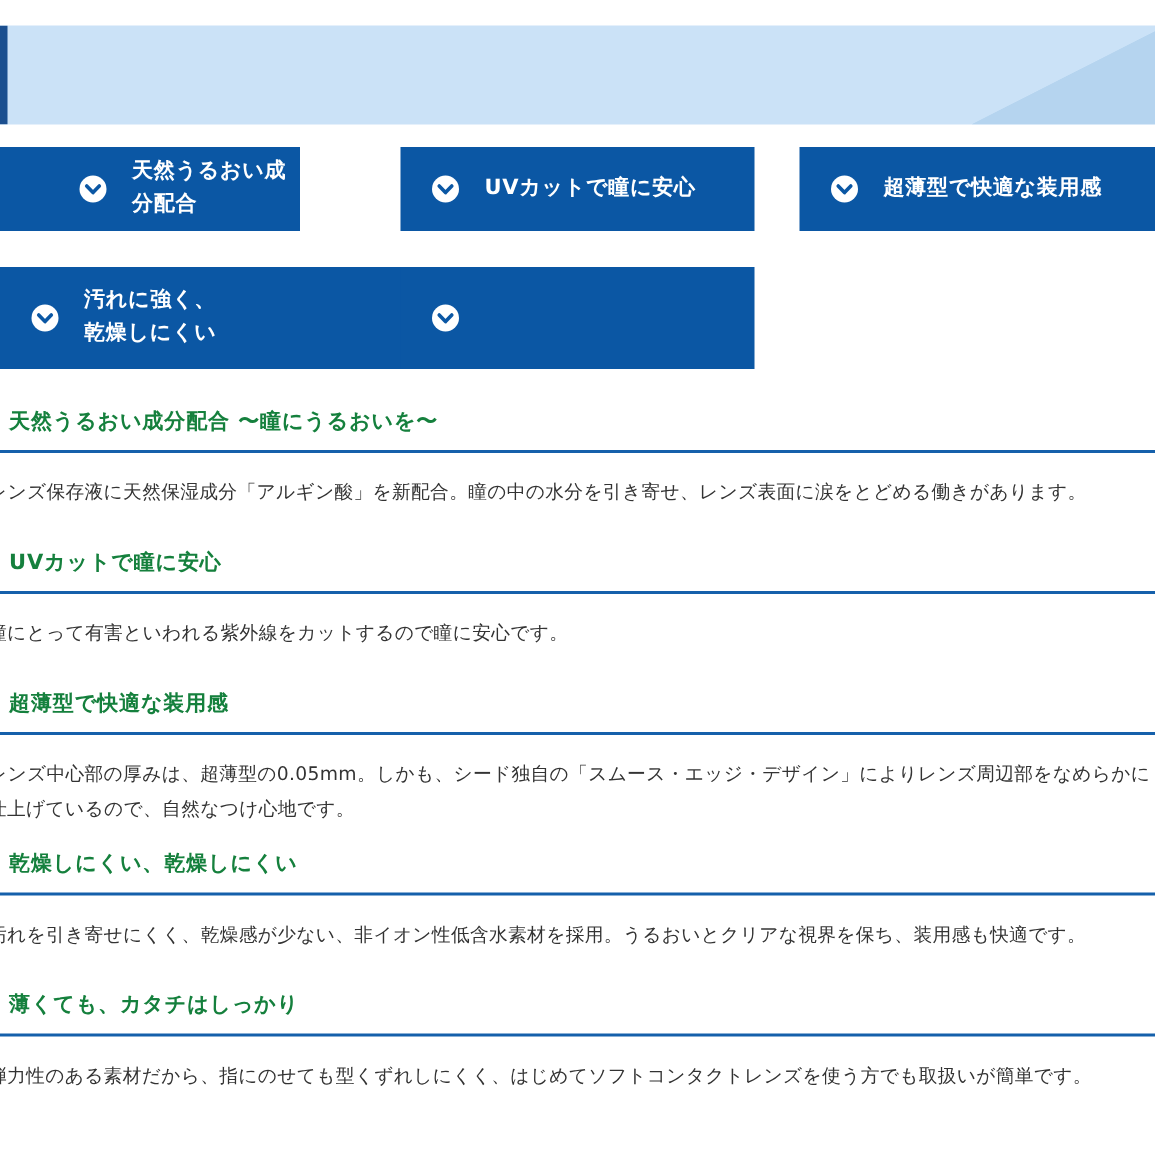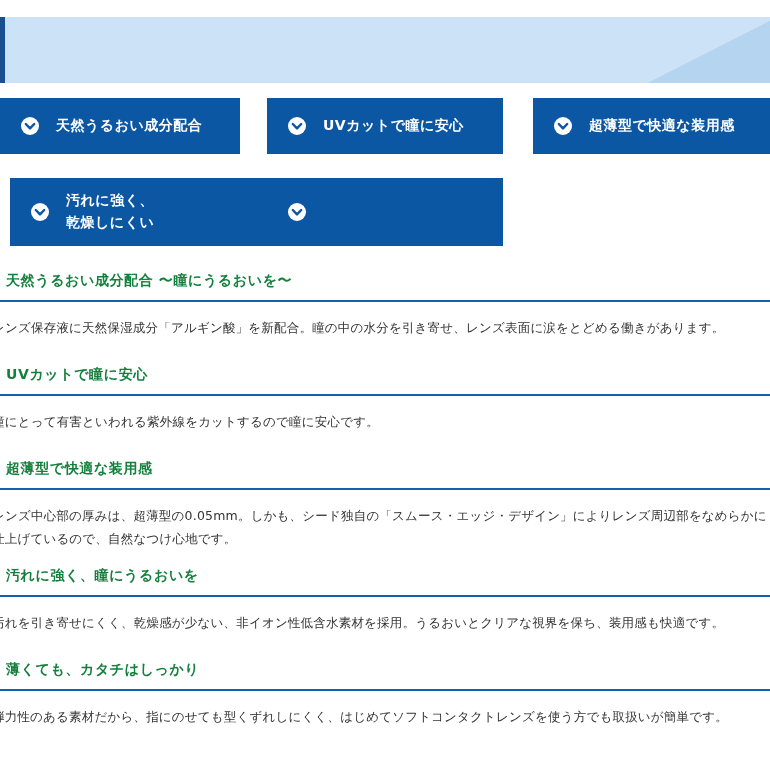--- a/index.html
+++ b/index.html
@@ -83,24 +83,24 @@
   .btn .chev svg { display: block; }
   .btn .btn-label {
     font-size: 14px;
     font-weight: bold;
     color: #ffffff;
     line-height: 1.55;
     letter-spacing: 0.5px;
     white-space: pre-line;
   }
 
-  .btn-r1c1 { left: 8px;   top: 98px;  width: 240px; height: 56px; }
+  .btn-r1c1 { left: 8px;   top: 98px;  width: 200px; height: 56px; padding-left: 32px; }
   .btn-r1c2 { left: 275px; top: 98px;  width: 236px; height: 56px; }
   .btn-r1c3 { left: 541px; top: 98px;  width: 245px; height: 56px; }
-  .btn-r2c1 { left: 8px;   top: 178px; width: 284px; height: 68px; margin-left: 10px; }
+  .btn-r2c1 { left: 8px;   top: 178px; width: 284px; height: 68px; }
   .btn-r2c2 { left: 275px; top: 178px; width: 236px; height: 68px; }
 
   
   .section { position: absolute; left: 0; width: 786px; }
 
   .sec-head {
     position: relative;
     height: 30px;
     border-bottom: 2px solid #1560ab;
     box-sizing: border-box;
@@ -203,21 +203,21 @@
     <div class="sec-head">
 
       <span class="sec-title">超薄型で快適な装用感</span>
     </div>
     <div class="sec-body">レンズ中心部の厚みは、超薄型の0.05mm。しかも、シード独自の「スムース・エッジ・デザイン」によりレンズ周辺部をなめらかに仕上げているので、自然なつけ心地です。</div>
   </div>
 
   <div class="section" style="top:567px;">
     <div class="sec-head">
 
-      <span class="sec-title">汚れに強く、瞳にうるおいを</span>
+      <span class="sec-title">乾燥しにくい、乾燥しにくい</span>
     </div>
     <div class="sec-body">汚れを引き寄せにくく、乾燥感が少ない、非イオン性低含水素材を採用。うるおいとクリアな視界を保ち、装用感も快適です。</div>
   </div>
 
   <div class="section" style="top:661px;">
     <div class="sec-head">
 
       <span class="sec-title">薄くても、カタチはしっかり</span>
     </div>
     <div class="sec-body">弾力性のある素材だから、指にのせても型くずれしにくく、はじめてソフトコンタクトレンズを使う方でも取扱いが簡単です。</div>

